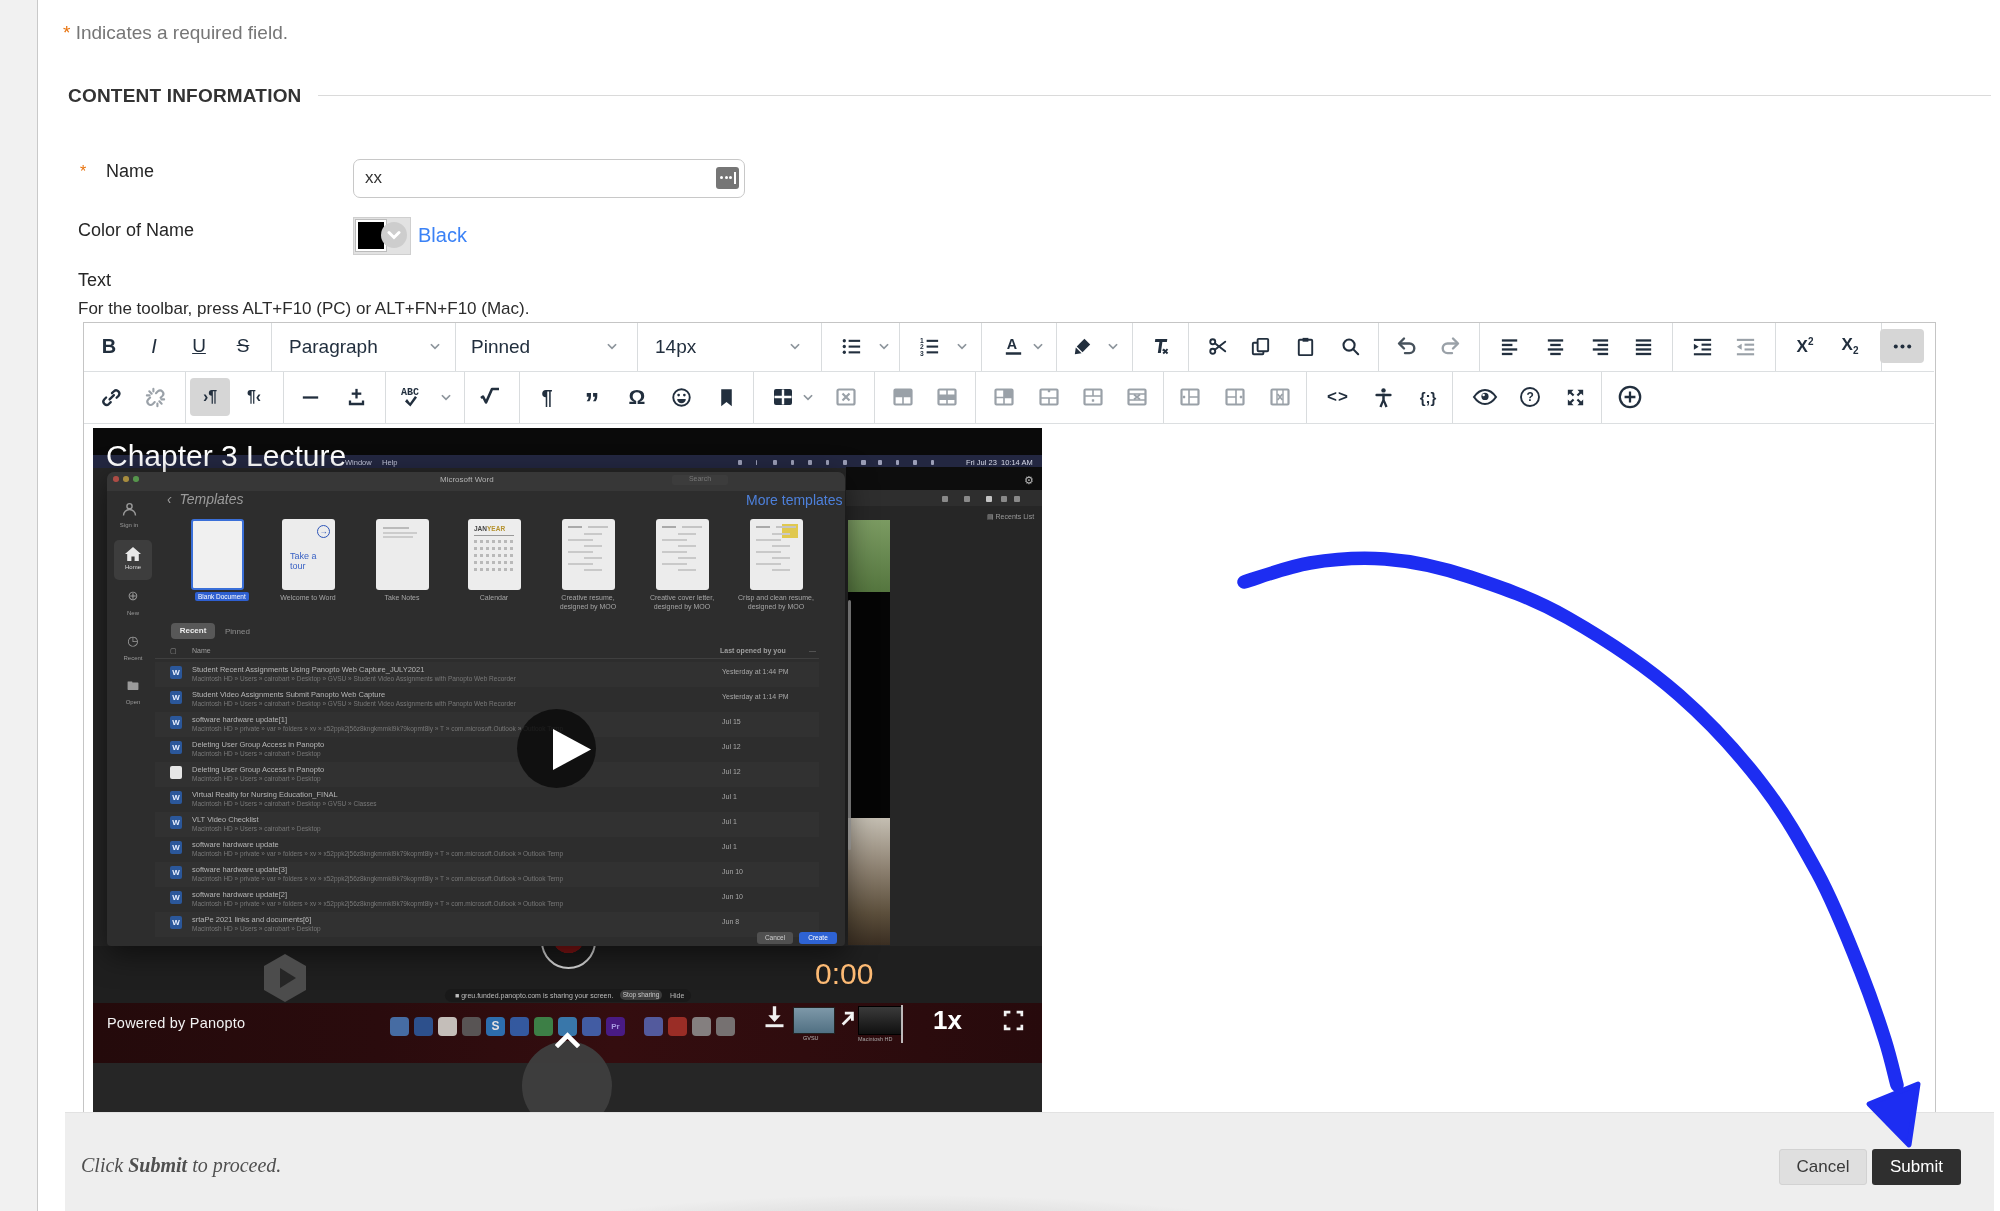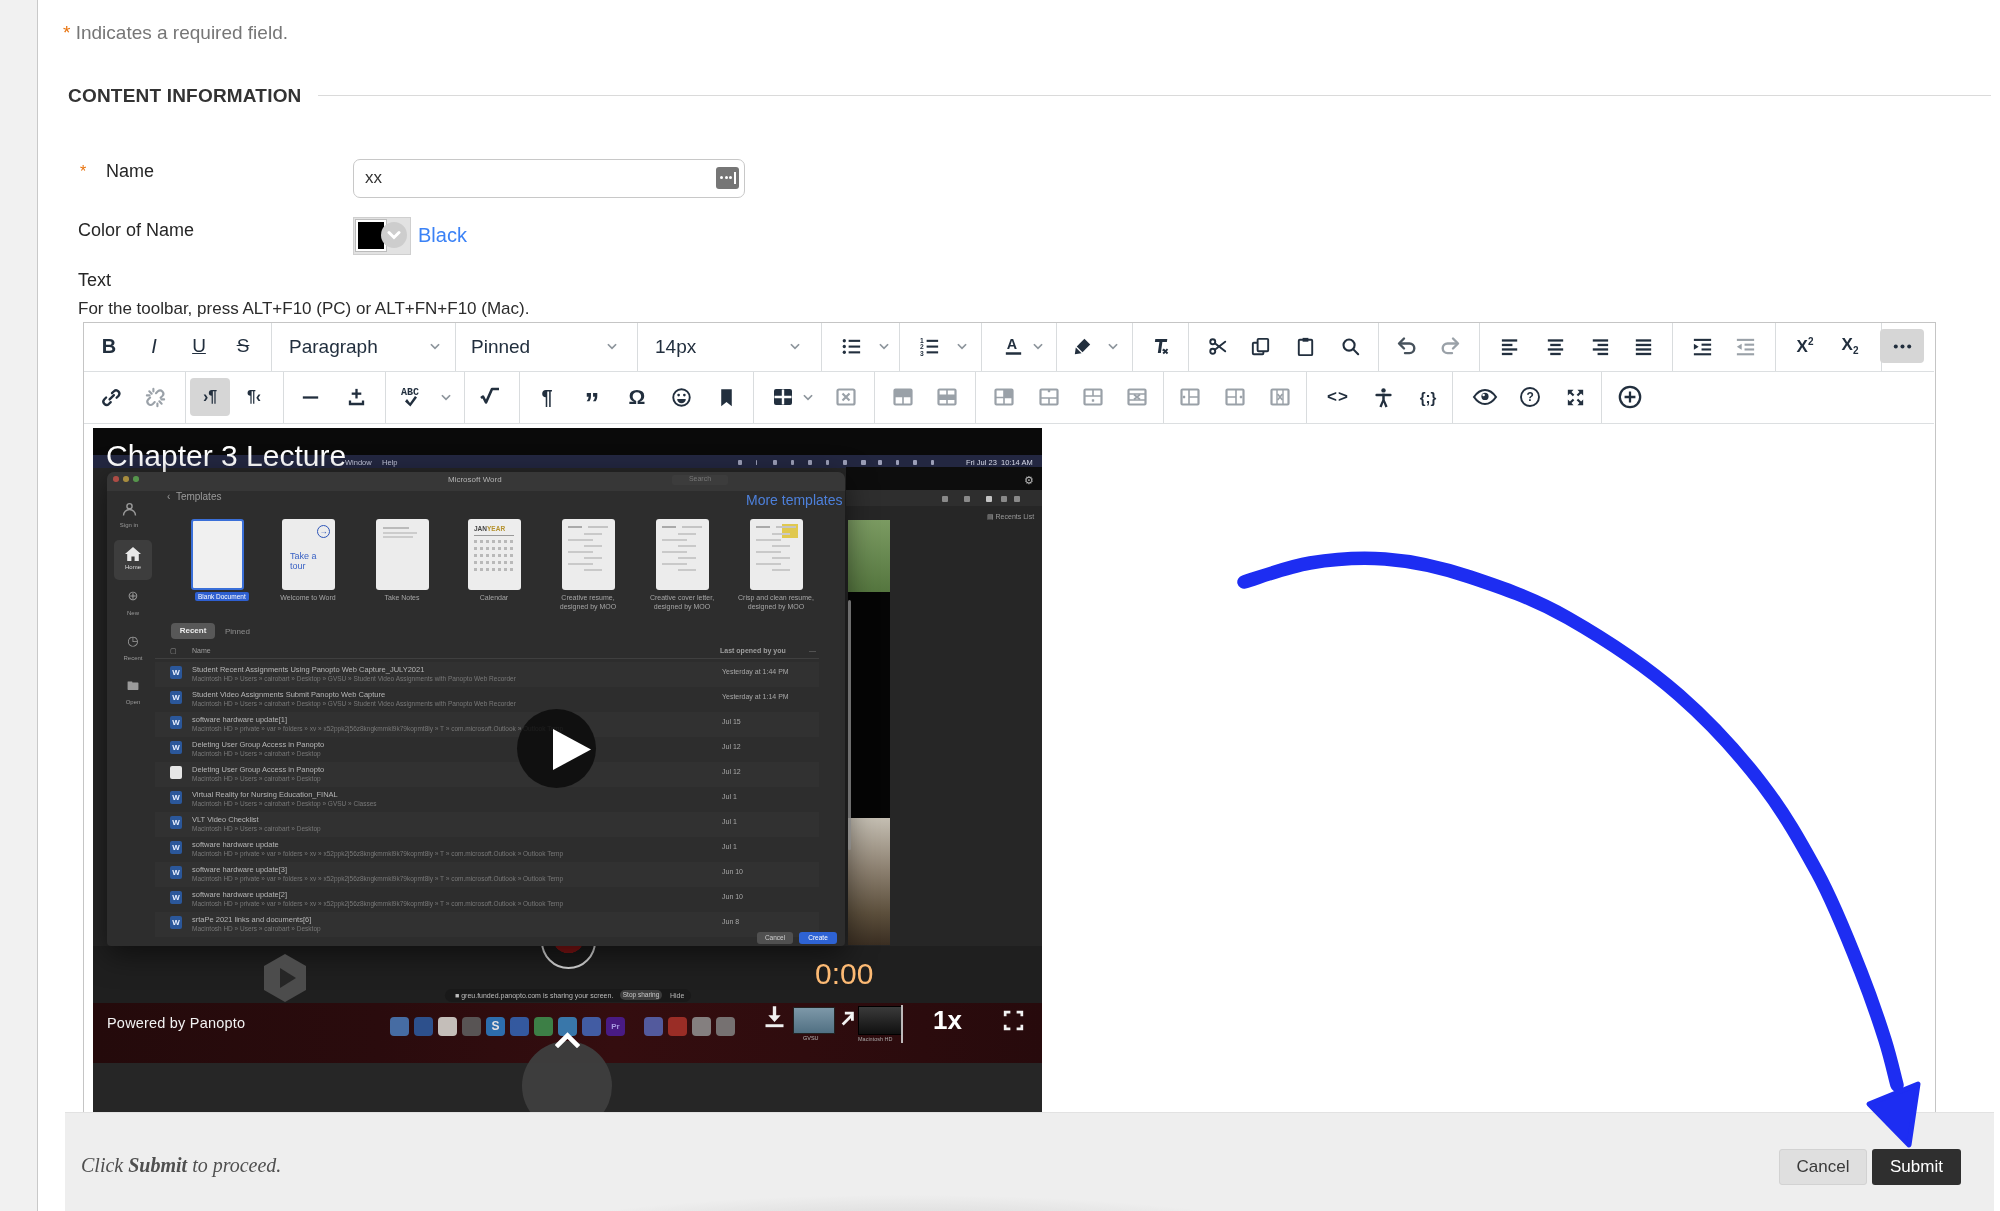--- a/index.html
+++ b/index.html
@@ -532,24 +532,24 @@
 <div class="ab" style="left:755px;top:92px;width:42px;height:72px;background:linear-gradient(180deg,#7b9b62,#55763f);"></div>
 <div class="ab" style="left:755px;top:164px;width:42px;height:226px;background:#050505;"></div>
 <div class="ab" style="left:755px;top:390px;width:42px;height:127px;background:linear-gradient(180deg,#c4beb2,#8d8171 40%,#5c4f3c 75%,#3a2e22);"></div>
 <div class="ab" style="left:0;top:518px;width:949px;height:57px;background:#1f1f1f;"></div>
 <div class="ab" style="left:448px;top:486px;width:55px;height:55px;border-radius:50%;background:radial-gradient(circle at 50% 42%,#801414 0 40%,#1a1a1a 41%);border:2.5px solid #d8d8d8;box-sizing:border-box;"></div>
 <div class="ab" style="left:14px;top:44px;width:738px;height:474px;background:#2d2d2d;border-radius:7px 7px 4px 4px;box-shadow:0 8px 30px rgba(0,0,0,.55);">
 <div class="ab" style="left:0;top:0;width:738px;height:19px;background:#373737;border-radius:7px 7px 0 0;"></div>
 <span style="position:absolute;left:6px;top:4px;width:5.5px;height:5.5px;border-radius:50%;background:#ad4c45;"></span>
 <span style="position:absolute;left:16px;top:4px;width:5.5px;height:5.5px;border-radius:50%;background:#a78c3e;"></span>
 <span style="position:absolute;left:26px;top:4px;width:5.5px;height:5.5px;border-radius:50%;background:#56954c;"></span>
-<div class="ab" style="left:341px;top:3px;font-size:8px;color:#b3b3b3;">Microsoft Word</div>
+<div class="ab" style="left:333px;top:3px;font-size:8px;color:#b3b3b3;">Microsoft Word</div>
 <div class="ab" style="left:565px;top:3px;width:56px;height:10px;background:#3c3c3c;border-radius:2px;font-size:7px;color:#777;text-align:center;">Search</div>
 </div>
-<div class="ab" style="left:74px;top:63px;font-size:10px;color:#9b9b9b;">‹&nbsp;&nbsp;Templates</div>
+<div class="ab" style="left:74px;top:63px;font-size:14px;color:#9b9b9b;font-style:italic;">‹&nbsp;&nbsp;Templates</div>
 <div class="ab" style="left:653px;top:64px;font-size:14px;color:#4d80db;">More templates</div>
 <svg class="ab" style="left:29px;top:74px;" width="15" height="15" viewBox="0 0 15 15">
         <g fill="none" stroke="#9a9a9a" stroke-width="1.4">
           <circle cx="7.5" cy="4.2" r="2.6"></circle>
           <path d="M1.5 13.5a6 6 0 0 1 12 0"></path>
         </g>
       </svg>
 <div class="ab" style="left:22px;top:94px;width:28px;text-align:center;font-size:6px;color:#9a9a9a;">Sign in</div>
 <div class="ab" style="left:21px;top:112px;width:38px;height:40px;background:#3d3d3d;border-radius:5px;"></div>
 <svg class="ab" style="left:31px;top:118px;" width="18" height="16" viewBox="0 0 18 16">

